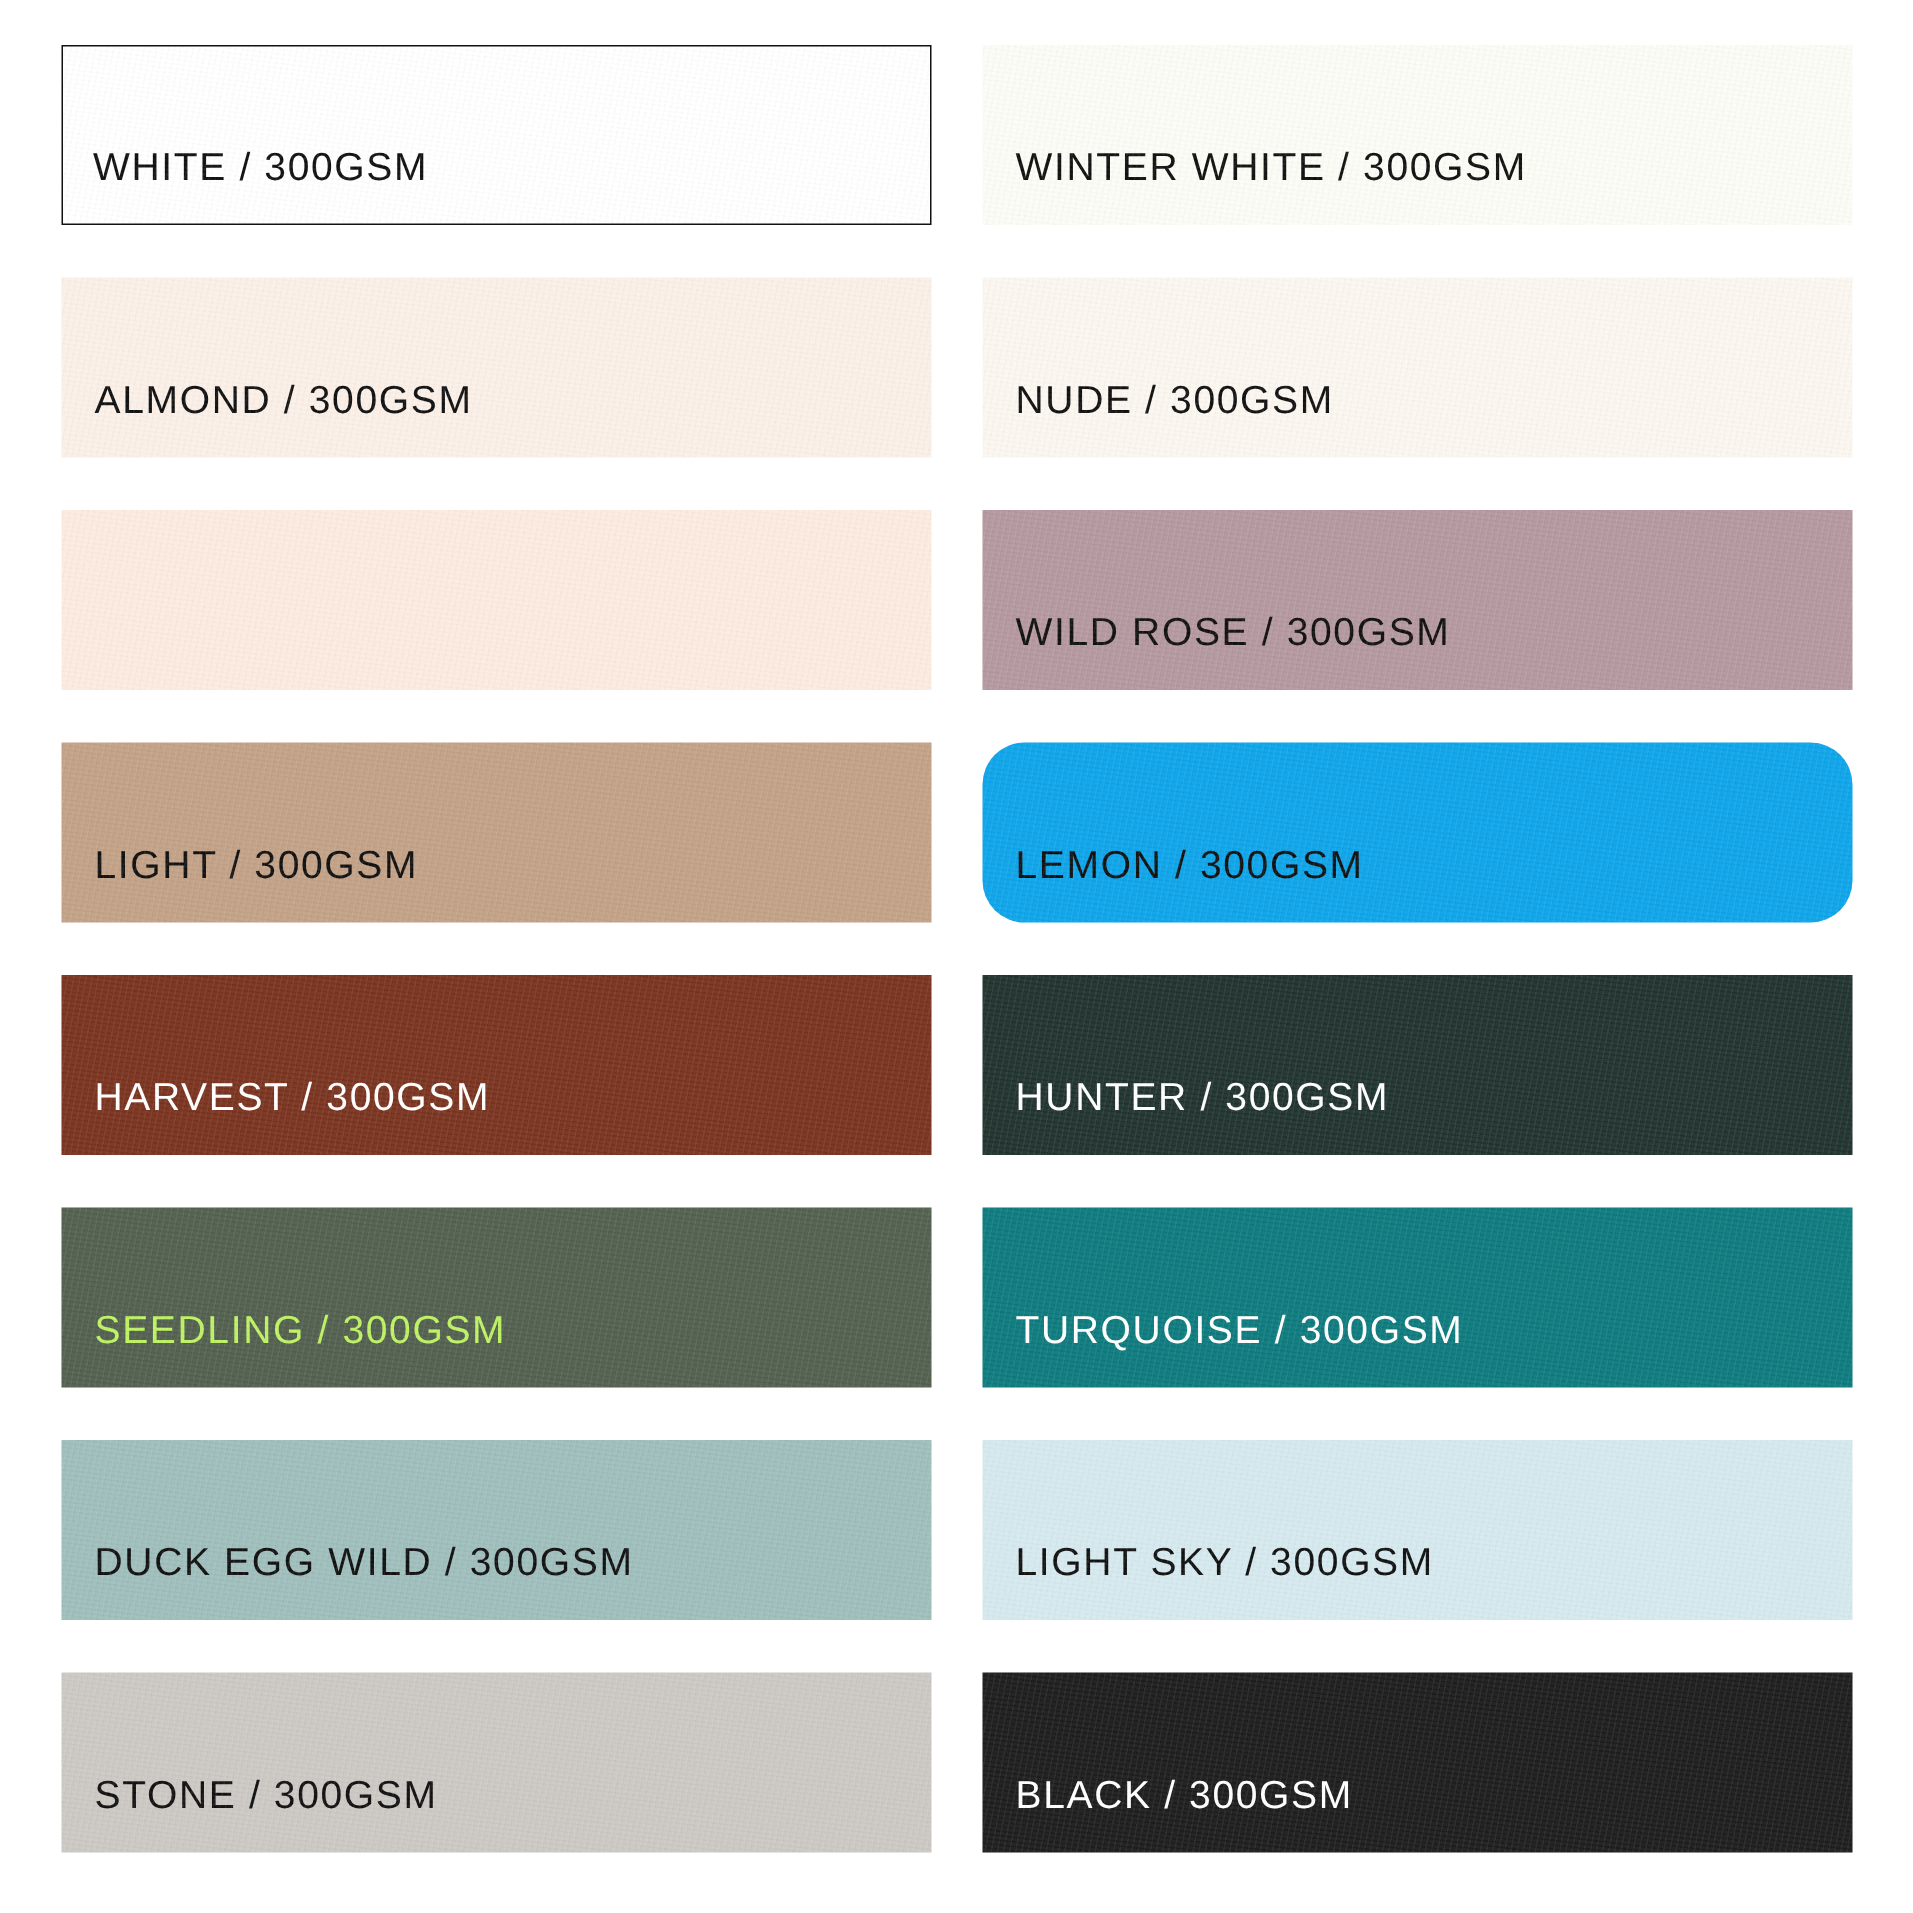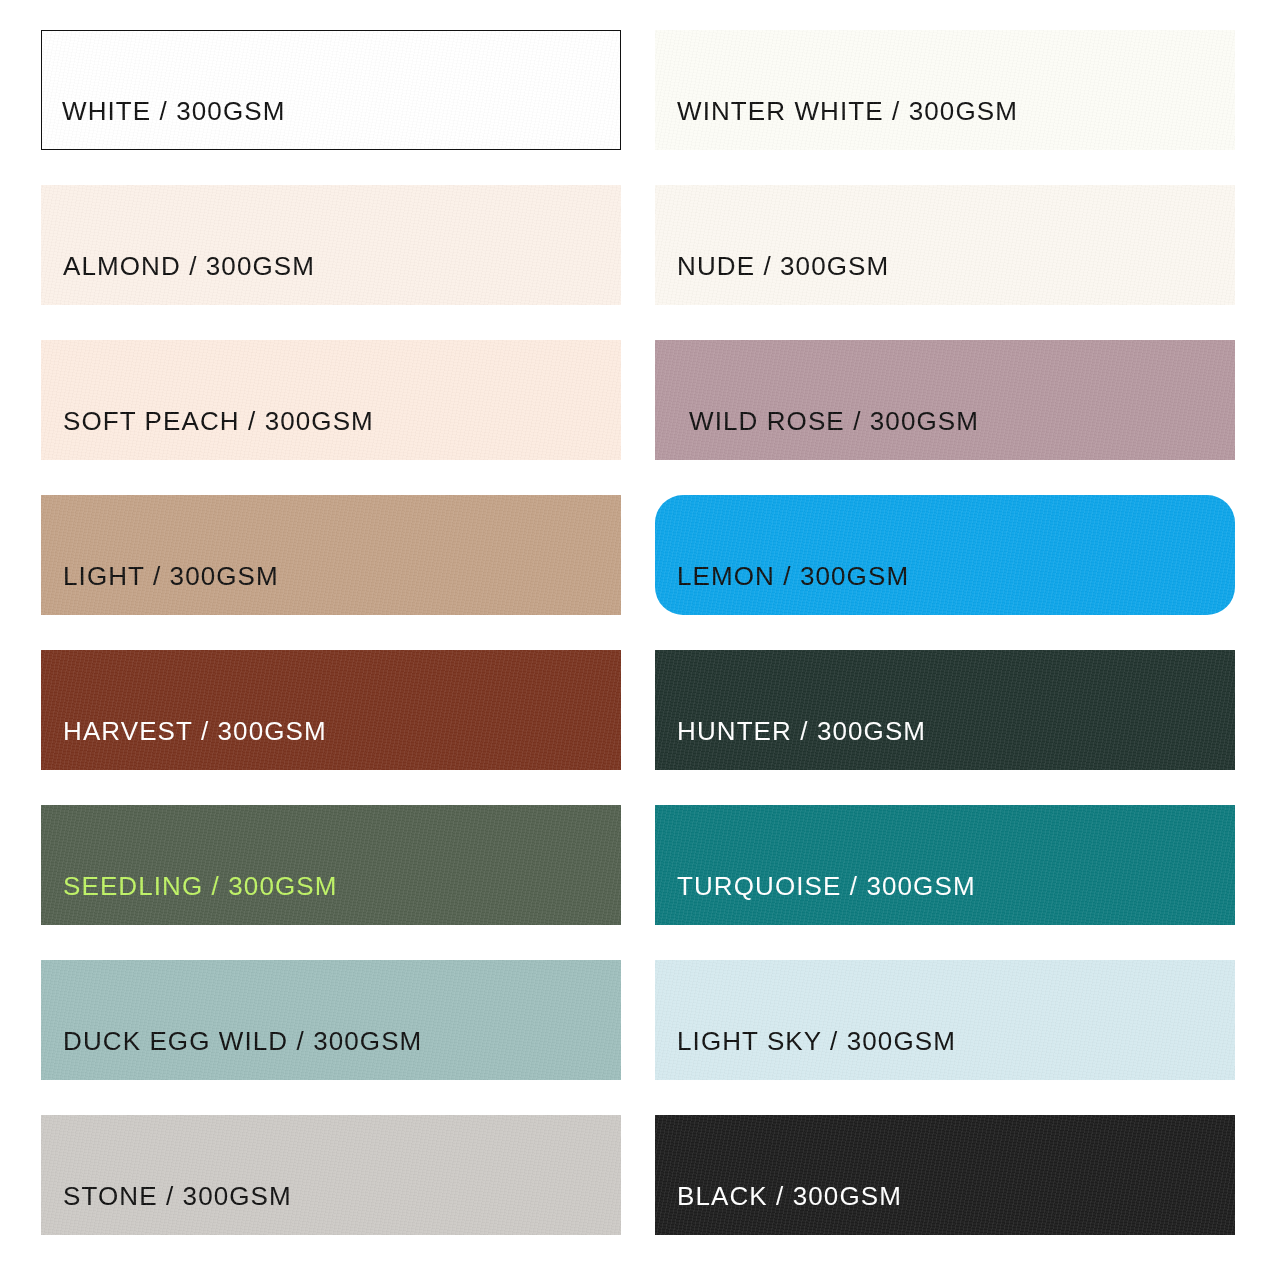--- a/index.html
+++ b/index.html
@@ -77,23 +77,22 @@
     <div class="swatch" style="background: rgb(251, 240, 232);">
       <div class="swatch-texture"></div>
       <span class="swatch-label" style="color: rgb(17, 17, 17);">ALMOND / 300GSM</span>
     </div>
     <div class="swatch" style="background: rgb(251, 247, 240);">
       <div class="swatch-texture"></div>
       <span class="swatch-label" style="color: rgb(17, 17, 17);">NUDE / 300GSM</span>
     </div>
     <div class="swatch" style="background: rgb(252, 235, 224);">
       <div class="swatch-texture"></div>
-      <span class="swatch-label" style="color: rgb(17, 17, 17);">SOFT PEACH / 300GSM</span>
     </div>
-    <div class="swatch" style="background: rgb(181, 152, 160); padding-left: 12px;">
+    <div class="swatch" style="background: rgb(181, 152, 160);">
       <div class="swatch-texture"></div>
       <span class="swatch-label" style="color: rgb(17, 17, 17);">WILD ROSE / 300GSM</span>
     </div>
     <div class="swatch" style="background: rgb(195, 162, 135);">
       <div class="swatch-texture"></div>
       <span class="swatch-label" style="color: rgb(17, 17, 17);">LIGHT / 300GSM</span>
     </div>
     <div class="swatch" style="background: #0ea5e9; border-radius: 28px;">
       <div class="swatch-texture"></div>
       <span class="swatch-label" style="color: rgb(17, 17, 17);">LEMON / 300GSM</span>

